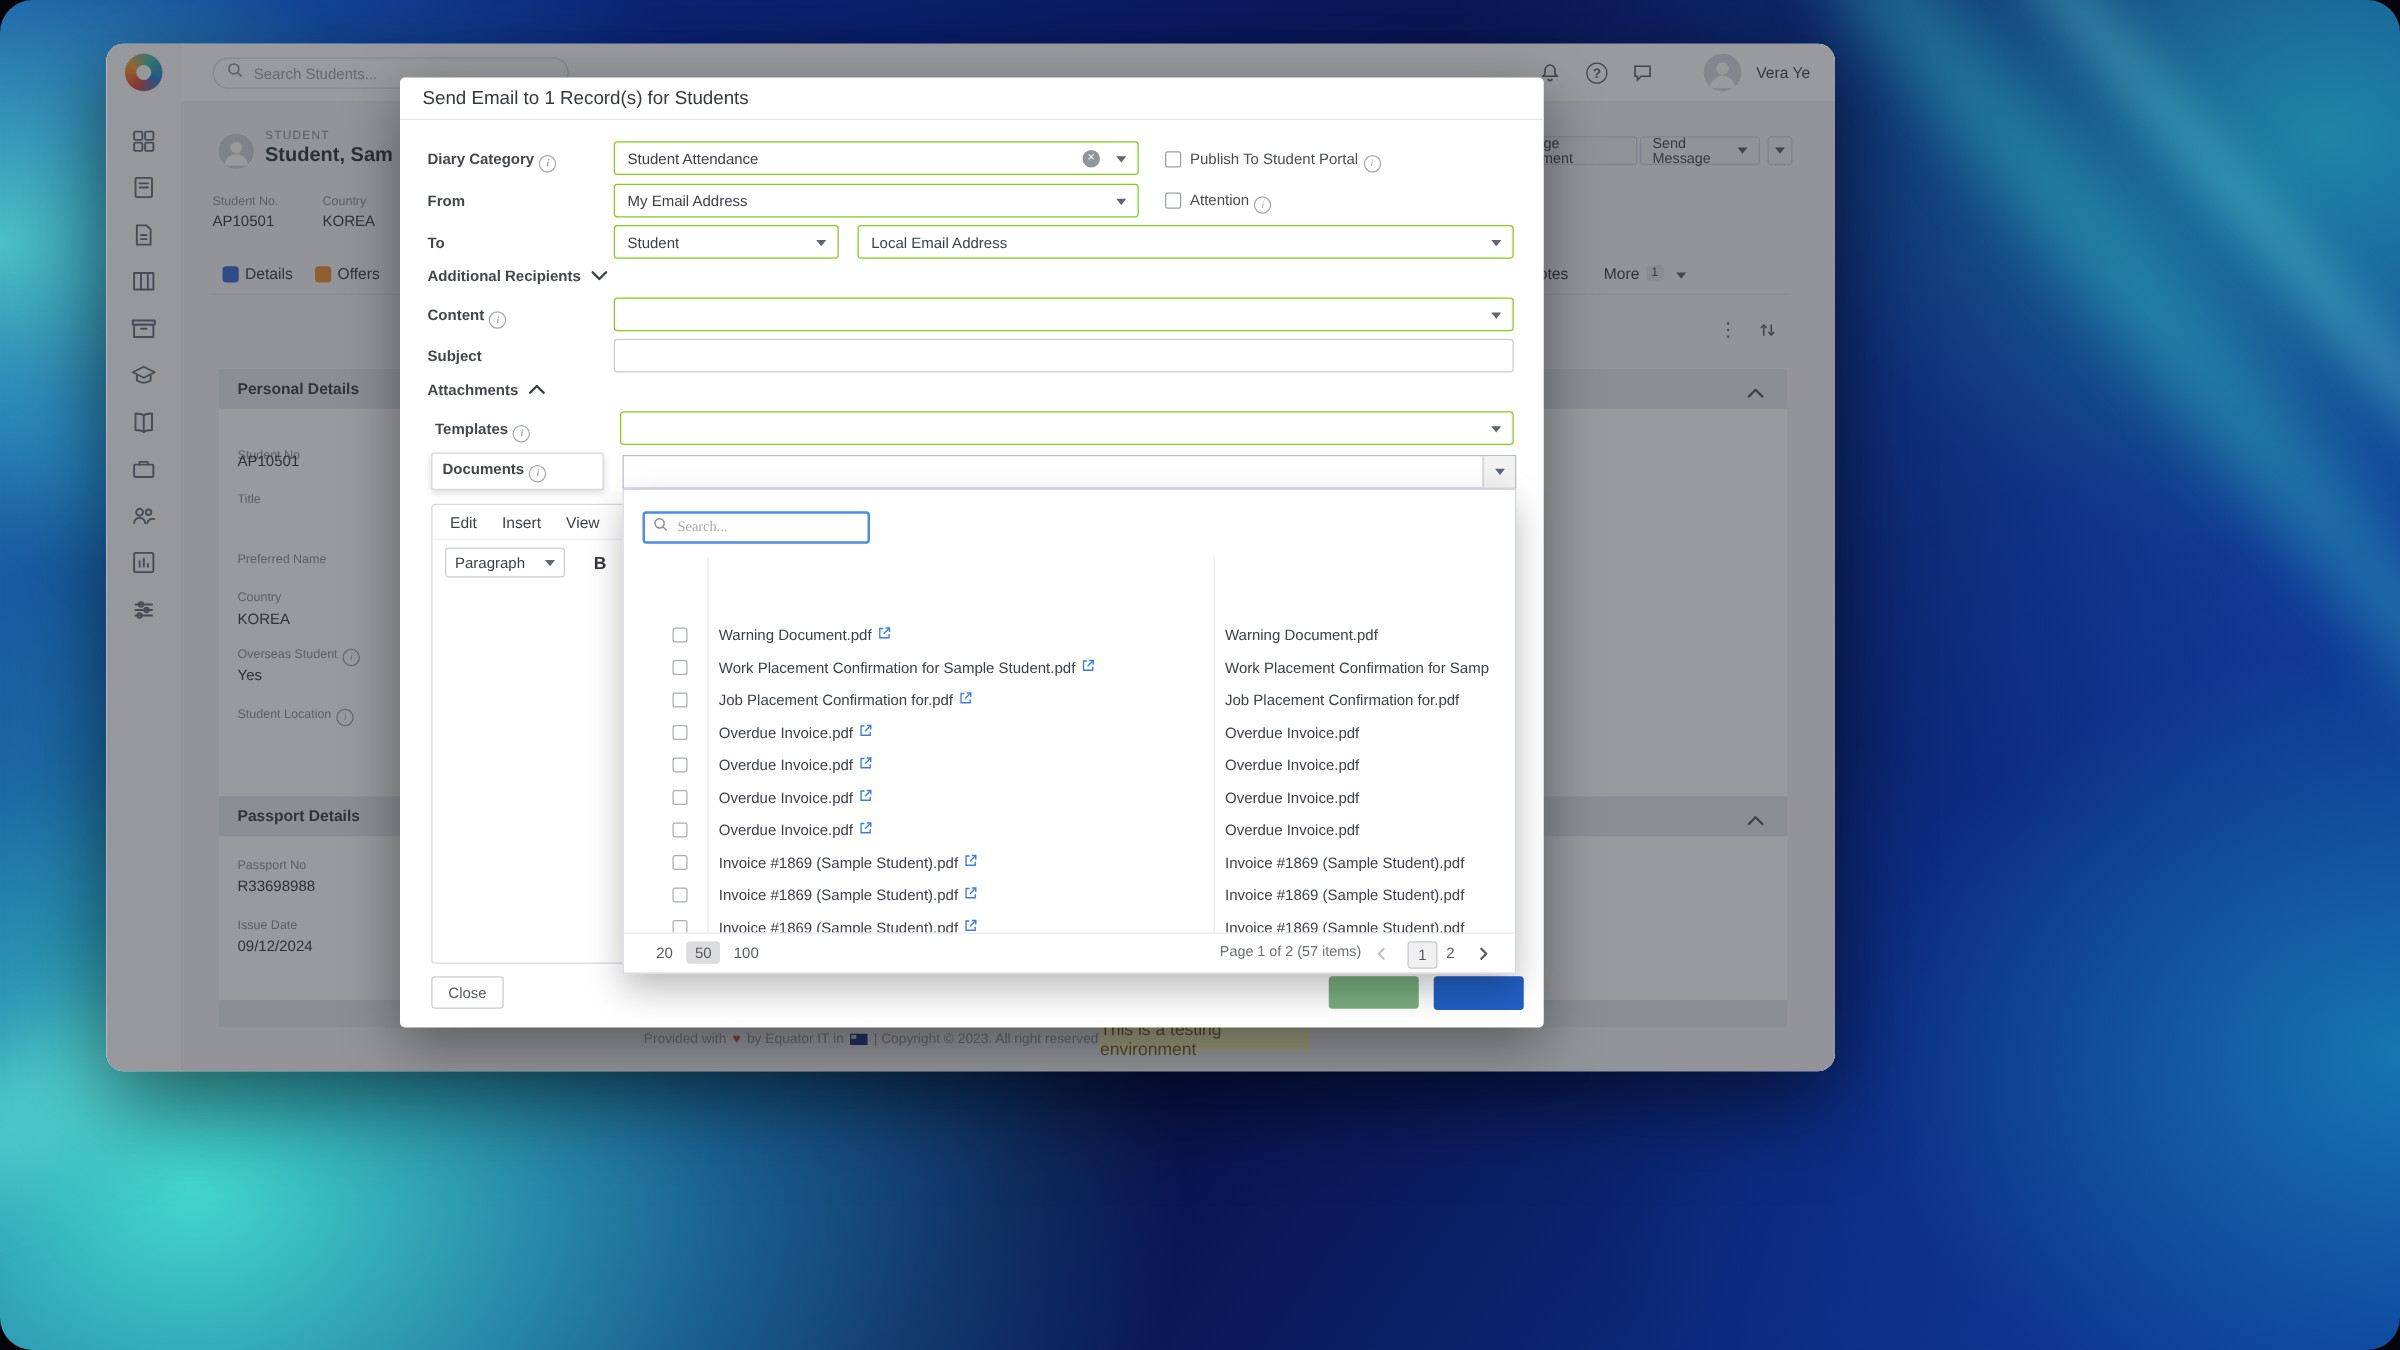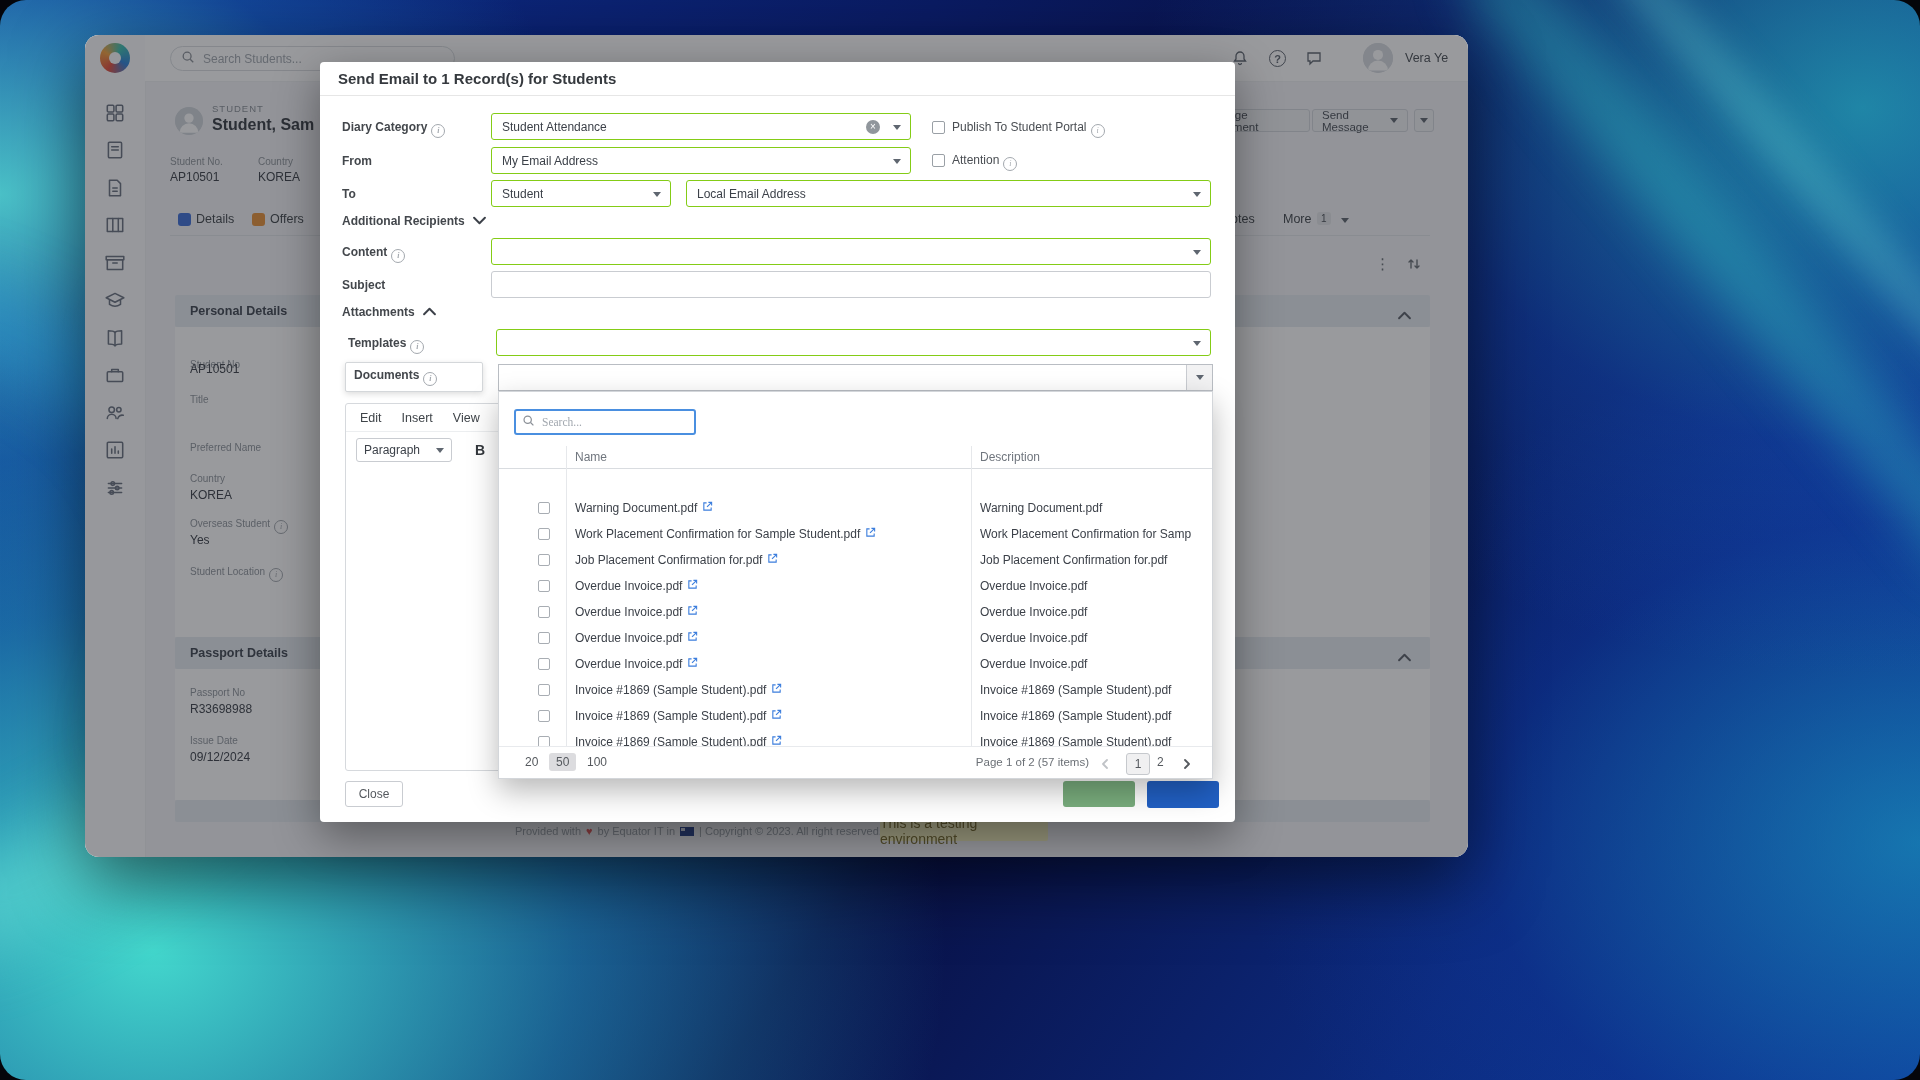--- a/index.html
+++ b/index.html
@@ -46,21 +46,21 @@
   .kebab{font-size:15px;color:#6a7077}
   .kebab::after{content:"\22EE"}
   .envbadge{position:absolute;background:#fef9c3;border-radius:2px;color:#7c6f2c;font-size:14px;display:flex;align-items:center;justify-content:center}
   .ftxt{font-size:11px;color:#9aa0a8;display:flex;gap:5px;align-items:center}
   .flag{width:14px;height:9px;background:#27408b;position:relative;display:inline-block}
   .flag i{position:absolute;left:1px;top:1px;width:4px;height:3px;background:#fff;opacity:.8}
   .overlay{position:absolute;left:0;top:0;width:1383px;height:822px;background:rgba(28,31,38,.45);z-index:10}
   
   #modal{left:320px;top:62px;width:915px;height:760px;background:#fff;border-radius:4px;box-shadow:0 14px 46px rgba(0,0,0,.4);z-index:30}
   .m-head{position:absolute;left:0;top:0;width:100%;height:34px;border-bottom:1px solid #e6e6e6;box-sizing:border-box}
-  .m-title{position:absolute;left:18px;top:8px;font-size:15px;font-weight:bold;color:#35393e}
+  .m-title{position:absolute;left:18px;top:8px;font-size:15px;font-weight:normal;color:#35393e}
   .mlabel{position:absolute;font-size:12px;font-weight:bold;color:#43474c}
   .sel{position:absolute;height:27px;border:1px solid #84cc16;border-radius:3px;background:#fff;box-sizing:border-box;display:flex;align-items:center;padding:0 26px 0 10px}
   .sel .sel-txt{font-size:12px;color:#3c4149;white-space:nowrap;overflow:hidden}
   .sel .caret{position:absolute;right:9px;top:11px}
   .clr{position:absolute;right:30px;top:6px;width:14px;height:14px;border-radius:50%;background:#90969c;color:#fff;font-size:10px;line-height:14px;text-align:center}
   .clr::after{content:"\00D7"}
   .inp{position:absolute;height:27px;border:1px solid #c9ccd1;border-radius:3px;background:#fff;box-sizing:border-box}
   .mcb{position:absolute;width:13px;height:13px;border:1px solid #9aa0a6;border-radius:2px;background:#fff;box-sizing:border-box}
   .editor{position:absolute;left:25px;top:341px;width:868px;height:368px;border:1px solid #d6d9dd;border-radius:3px;background:#fff;box-sizing:border-box}
   .e-menu{position:absolute;left:0;top:0;width:100%;height:28px;border-bottom:1px solid #eceef0;display:flex;align-items:center;gap:20px;padding-left:14px;box-sizing:border-box}
@@ -373,24 +373,20 @@
   </div>
 
   <div class="dpanel">
     <div class="dsearch">
       <span><svg width="13" height="13" viewBox="0 0 16 16">
             <circle cx="7" cy="7" r="4.5" fill="none" stroke="#8b9097" stroke-width="1.5"></circle>
             <line x1="10.5" y1="10.5" x2="14" y2="14" stroke="#8b9097" stroke-width="1.5"></line>
           </svg></span>
       <input placeholder="Search..." style="">
     </div>
-    <div class="dhead">
-      <span style="left:76px">Name</span>
-      <span style="left:481px">Description</span>
-    </div>
     <div class="vline" style="left:67px"></div>
     <div class="vline" style="left:472px"></div>
 
     <div class="drows">
       <div class="drow" style="top:26px">
           <span class="dcb"></span>
           <span class="dname">
             <span>Warning Document.pdf</span>
             <span class="extic"><svg viewBox="0 0 12 12">
                 <path d="M5 2 H2 v8 h8 V7"></path>

